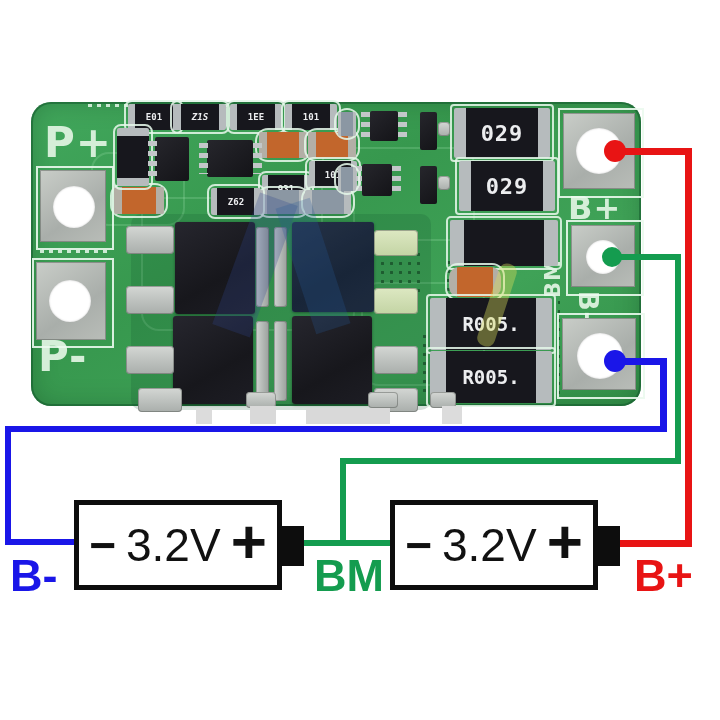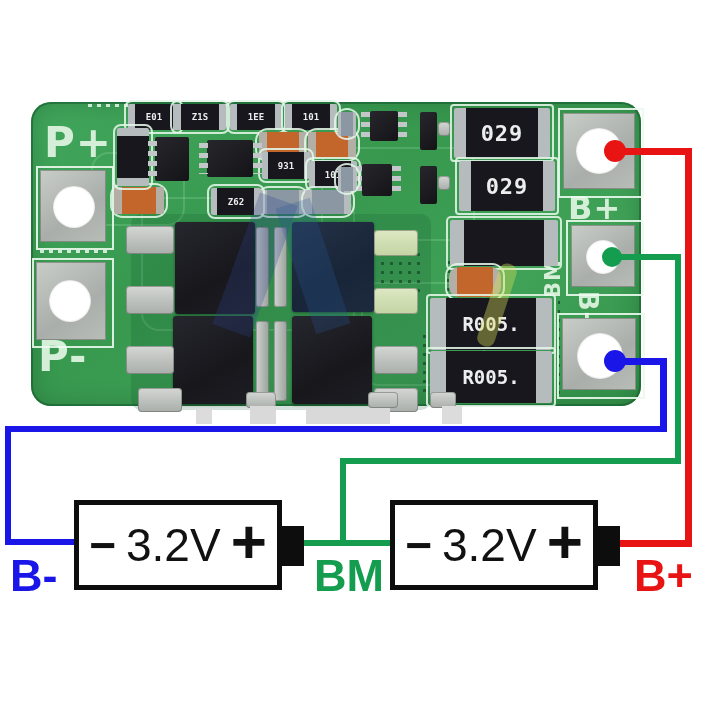--- a/index.html
+++ b/index.html
@@ -104,38 +104,38 @@
   <div class="padwrap" style="left:566px;top:220px;width:74px;height:72px;"></div>
   <div class="pad" style="left:571px;top:225px;width:64px;height:62px;"></div>
   <div class="hole" style="left:586px;top:240px;width:34px;height:34px;"></div>
   <div class="padwrap" style="left:557px;top:313px;width:84px;height:82px;"></div>
   <div class="pad" style="left:562px;top:318px;width:74px;height:72px;"></div>
   <div class="hole" style="left:577px;top:333px;width:46px;height:46px;"></div>
 
   <div class="chipwrap" style="left:124px;top:100px;width:52px;height:26px;">
     <div class="chip" style="font-size:9px;">E01</div>
     </div>
-  <div class="chipwrap" style="left:170px;top:100px;width:52px;height:26px;">
+  <div class="chipwrap" style="left:170px;top:100px;width:52px;height:26px;font-style:italic;">
     <div class="chip" style="font-size:9px;">Z1S</div>
     </div>
   <div class="chipwrap" style="left:226px;top:100px;width:52px;height:26px;">
     <div class="chip" style="font-size:9px;">1EE</div>
     </div>
   <div class="chipwrap" style="left:281px;top:100px;width:52px;height:26px;">
     <div class="chip" style="font-size:9px;">101</div>
     </div>
 
   <div class="chipwrap pill" style="left:255px;top:128px;width:48px;height:26px;">
     <div class="chip orange"></div>
     </div>
   <div class="chipwrap pill" style="left:304px;top:128px;width:48px;height:26px;">
     <div class="chip orange"></div>
     </div>
 
-  <div class="chipwrap" style="left:258px;top:148px;width:48px;height:27px;">
+  <div class="chipwrap" style="left:258px;top:171px;width:48px;height:27px;">
     <div class="chip" style="font-size:9px;">931</div>
     </div>
   <div class="chipwrap" style="left:305px;top:157px;width:48px;height:27px;">
     <div class="chip" style="font-size:9px;">101</div>
     </div>
 
   <div class="chipwrap pill" style="left:256px;top:186px;width:46px;height:24px;">
     <div class="chip gray"></div>
     </div>
   <div class="chipwrap pill" style="left:301px;top:186px;width:46px;height:24px;">

